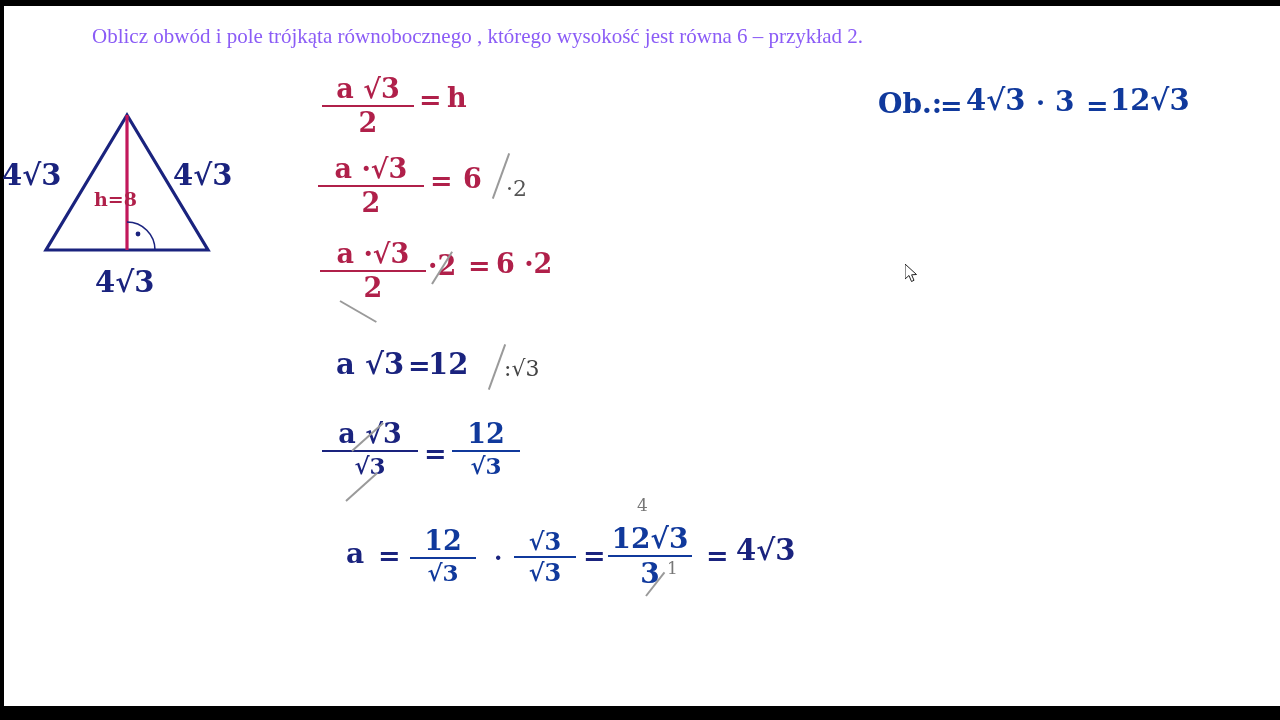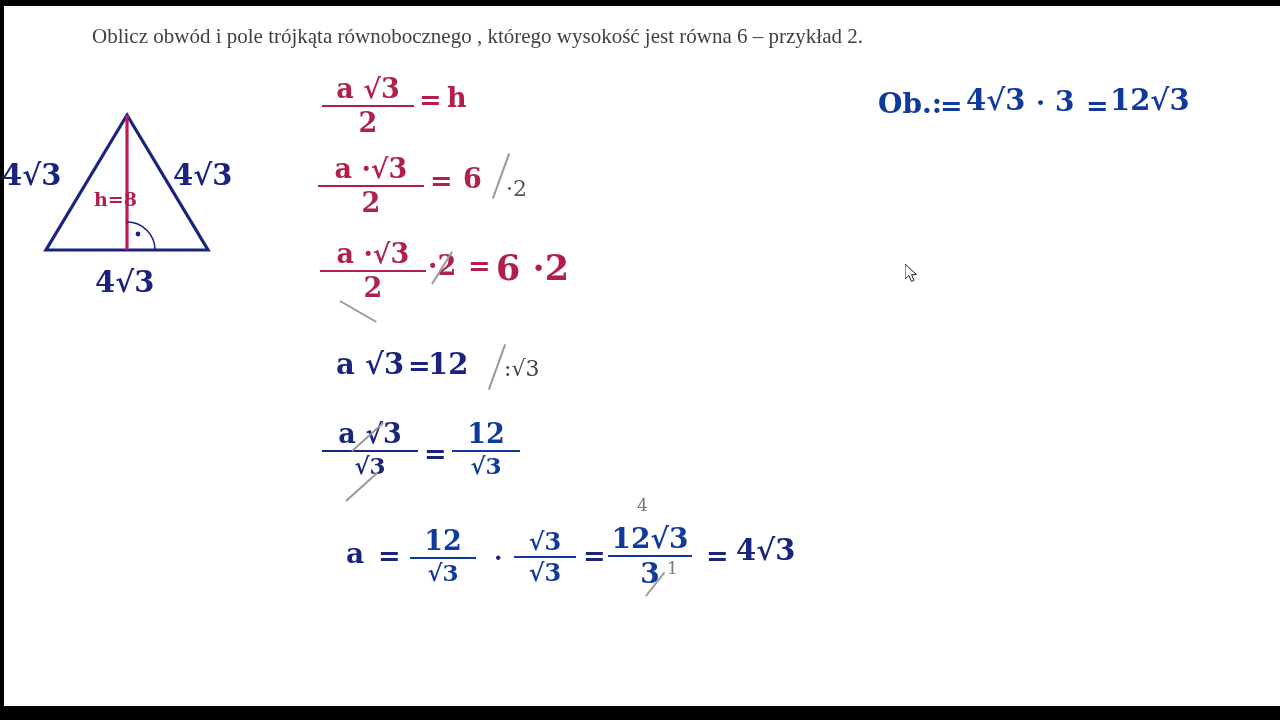--- a/index.html
+++ b/index.html
@@ -25,21 +25,21 @@
   .bar.top { top: 0; height: 6px; }
   .bar.bottom { bottom: 0; height: 14px; }
   .bar.left { position:absolute; top:0; left:0; width:4px; height:720px; background:#000; }
   .bar.right { position:absolute; top:0; right:0; width:4px; height:720px; background:#000; }
 
   #title {
     position: absolute;
     left: 92px;
     top: 24px;
     font-size: 21px;
-    color: #404040;
+    color: #8b5cf6;
     white-space: nowrap;
     font-family: "Liberation Serif", serif;
   }
 
   
   .m {
     position: absolute;
     font-family: "DejaVu Serif", serif;
     white-space: nowrap;
     line-height: 1;
@@ -153,21 +153,21 @@
     <span class="num">a ·√3</span>
     <span class="bar-line"></span>
     <span class="den">2</span>
   </div>
 
   <div class="strike" style="left:340px; top:300px; width:42px; transform:rotate(30deg);"></div>
   <div class="m crim bold" style="left:428px; top:252px; font-size:27px;">·2</div>
 
   <div class="strike" style="left:432px; top:283px; width:38px; transform:rotate(-58deg);"></div>
   <div class="m crim bold" style="left:468px; top:252px; font-size:27px;">=</div>
-  <div class="m crim bold" style="left:496px; top:250px; font-size:35px;">6 ·2</div>
+  <div class="m crim bold" style="left:496px; top:250px; font-size:27px;">6 ·2</div>
 
   <div class="m navy bold" style="left:336px; top:350px; font-size:29px;">a √3</div>
   <div class="m navy bold" style="left:408px; top:352px; font-size:27px;">=</div>
   <div class="m navy bold" style="left:428px; top:350px; font-size:29px;">12</div>
   <div class="slash" style="left:496px; top:343px; height:48px; transform:rotate(20deg); background:#9a9a9a;"></div>
   <div class="m" style="left:504px; top:358px; font-size:22px; color:#444444;">:√3</div>
 
   <div class="frac navy bold" style="left:322px; top:420px; width:96px; font-size:27px;">
     <span class="num">a √3</span>
     <span class="bar-line"></span>

